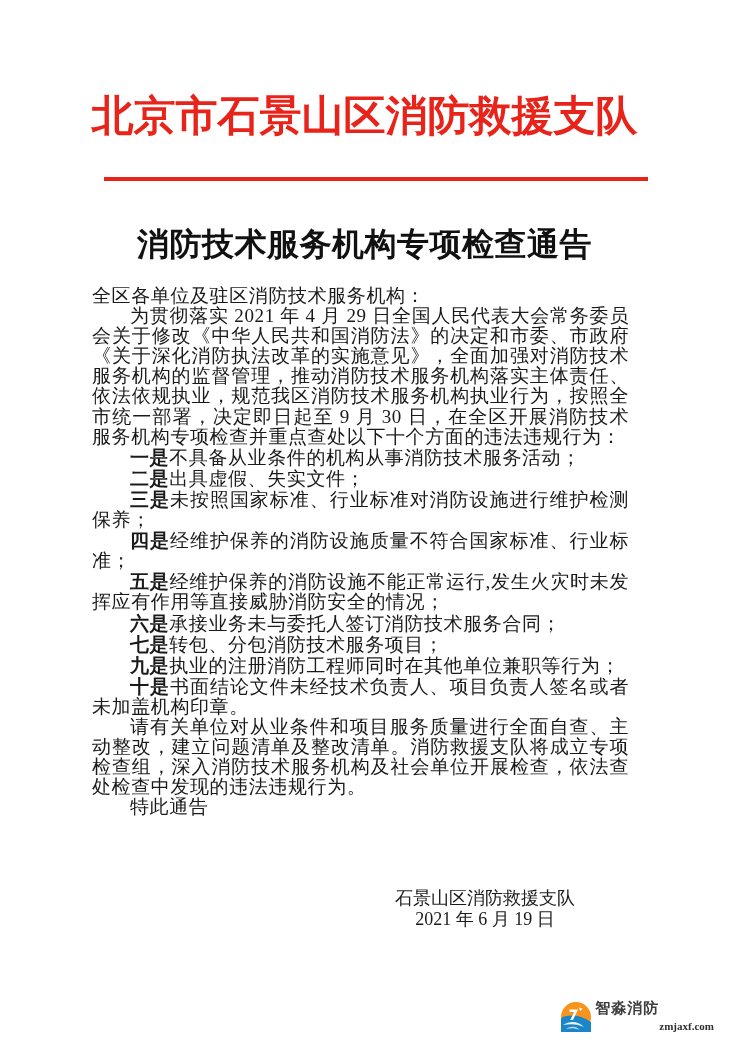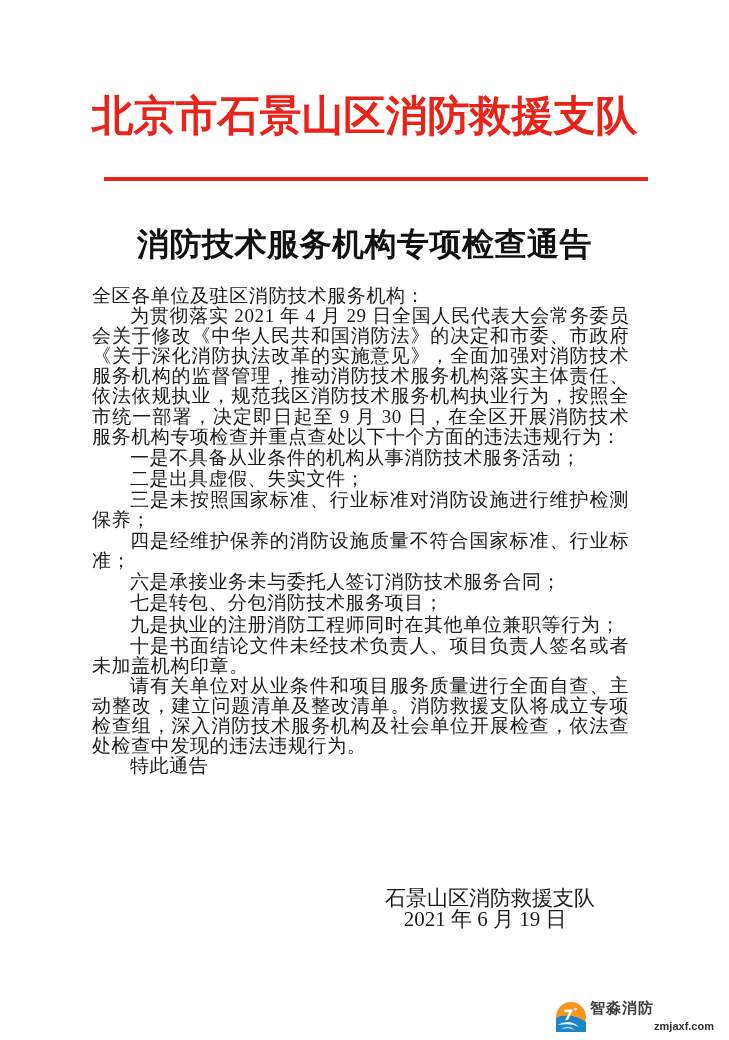--- a/index.html
+++ b/index.html
@@ -35,41 +35,41 @@
   .body-text{
     position:absolute;left:92px;top:286px;width:537px;
     font-size:19px;line-height:20.1px;
     text-align:justify;
     letter-spacing:0.6px;
   }
   .body-text p{margin:0;padding:0;}
   .para{text-indent:2em;}
   .lead{
     font-family:"DejaVu Sans","Liberation Sans",sans-serif;
-    font-weight:400;
+    font-weight:700;
   }
   .signature{
     position:absolute;left:385px;top:888px;width:200px;
     text-align:center;
-    font-size:21px;line-height:21px;
+    font-size:18px;line-height:21px;
     white-space:nowrap;
   }
   .watermark{
     position:absolute;right:15px;bottom:7px;
     display:flex;align-items:center;gap:4px;
   }
   .wm-icon{flex:0 0 auto;display:block;}
   .wm-text{display:flex;flex-direction:row;line-height:1.05;}
   .wm-name{
     font-family:"DejaVu Sans","Liberation Sans",sans-serif;
     font-size:15px;font-weight:700;color:#3d3d3d;
     letter-spacing:1px;white-space:nowrap;
   }
   .wm-domain{
-    font-family:Liberation Sans, sans-serif;
+    font-family:Liberation Serif, serif;
     font-size:11px;font-weight:700;color:#2f2f2f;
     white-space:nowrap;
     margin-top:20px;
   }
 </style>
 </head>
 <body>
 
 <div class="page">
 
@@ -80,20 +80,21 @@
   <h1 class="doc-title">消防技术服务机构专项检查通告</h1>
 
   <div class="body-text">
     <p class="salutation">全区各单位及驻区消防技术服务机构：</p>
     <p class="para">为贯彻落实 2021 年 4 月 29 日全国人民代表大会常务委员会关于修改《中华人民共和国消防法》的决定和市委、市政府《关于深化消防执法改革的实施意见》，全面加强对消防技术服务机构的监督管理，推动消防技术服务机构落实主体责任、依法依规执业，规范我区消防技术服务机构执业行为，按照全市统一部署，决定即日起至 9 月 30 日，在全区开展消防技术服务机构专项检查并重点查处以下十个方面的违法违规行为：</p>
 
     <p class="para"><b class="lead">一是</b><span>不具备从业条件的机构从事消防技术服务活动；</span></p>
     <p class="para"><b class="lead">二是</b><span>出具虚假、失实文件；</span></p>
     <p class="para"><b class="lead">三是</b><span>未按照国家标准、行业标准对消防设施进行维护检测保养；</span></p>
     <p class="para"><b class="lead">四是</b><span>经维护保养的消防设施质量不符合国家标准、行业标准；</span></p>
+    <p class="para"><b class="lead">五是</b><span>经维护保养的消防设施不能正常运行,发生火灾时未发挥应有作用等直接威胁消防安全的情况；</span></p>
     <p class="para"><b class="lead">六是</b><span>承接业务未与委托人签订消防技术服务合同；</span></p>
     <p class="para"><b class="lead">七是</b><span>转包、分包消防技术服务项目；</span></p>
     <p class="para"><b class="lead">九是</b><span>执业的注册消防工程师同时在其他单位兼职等行为；</span></p>
     <p class="para"><b class="lead">十是</b><span>书面结论文件未经技术负责人、项目负责人签名或者未加盖机构印章。</span></p>
 
     <p class="para">请有关单位对从业条件和项目服务质量进行全面自查、主动整改，建立问题清单及整改清单。消防救援支队将成立专项检查组，深入消防技术服务机构及社会单位开展检查，依法查处检查中发现的违法违规行为。</p>
     <p class="para">特此通告</p>
   </div>
 
   <div class="signature">

